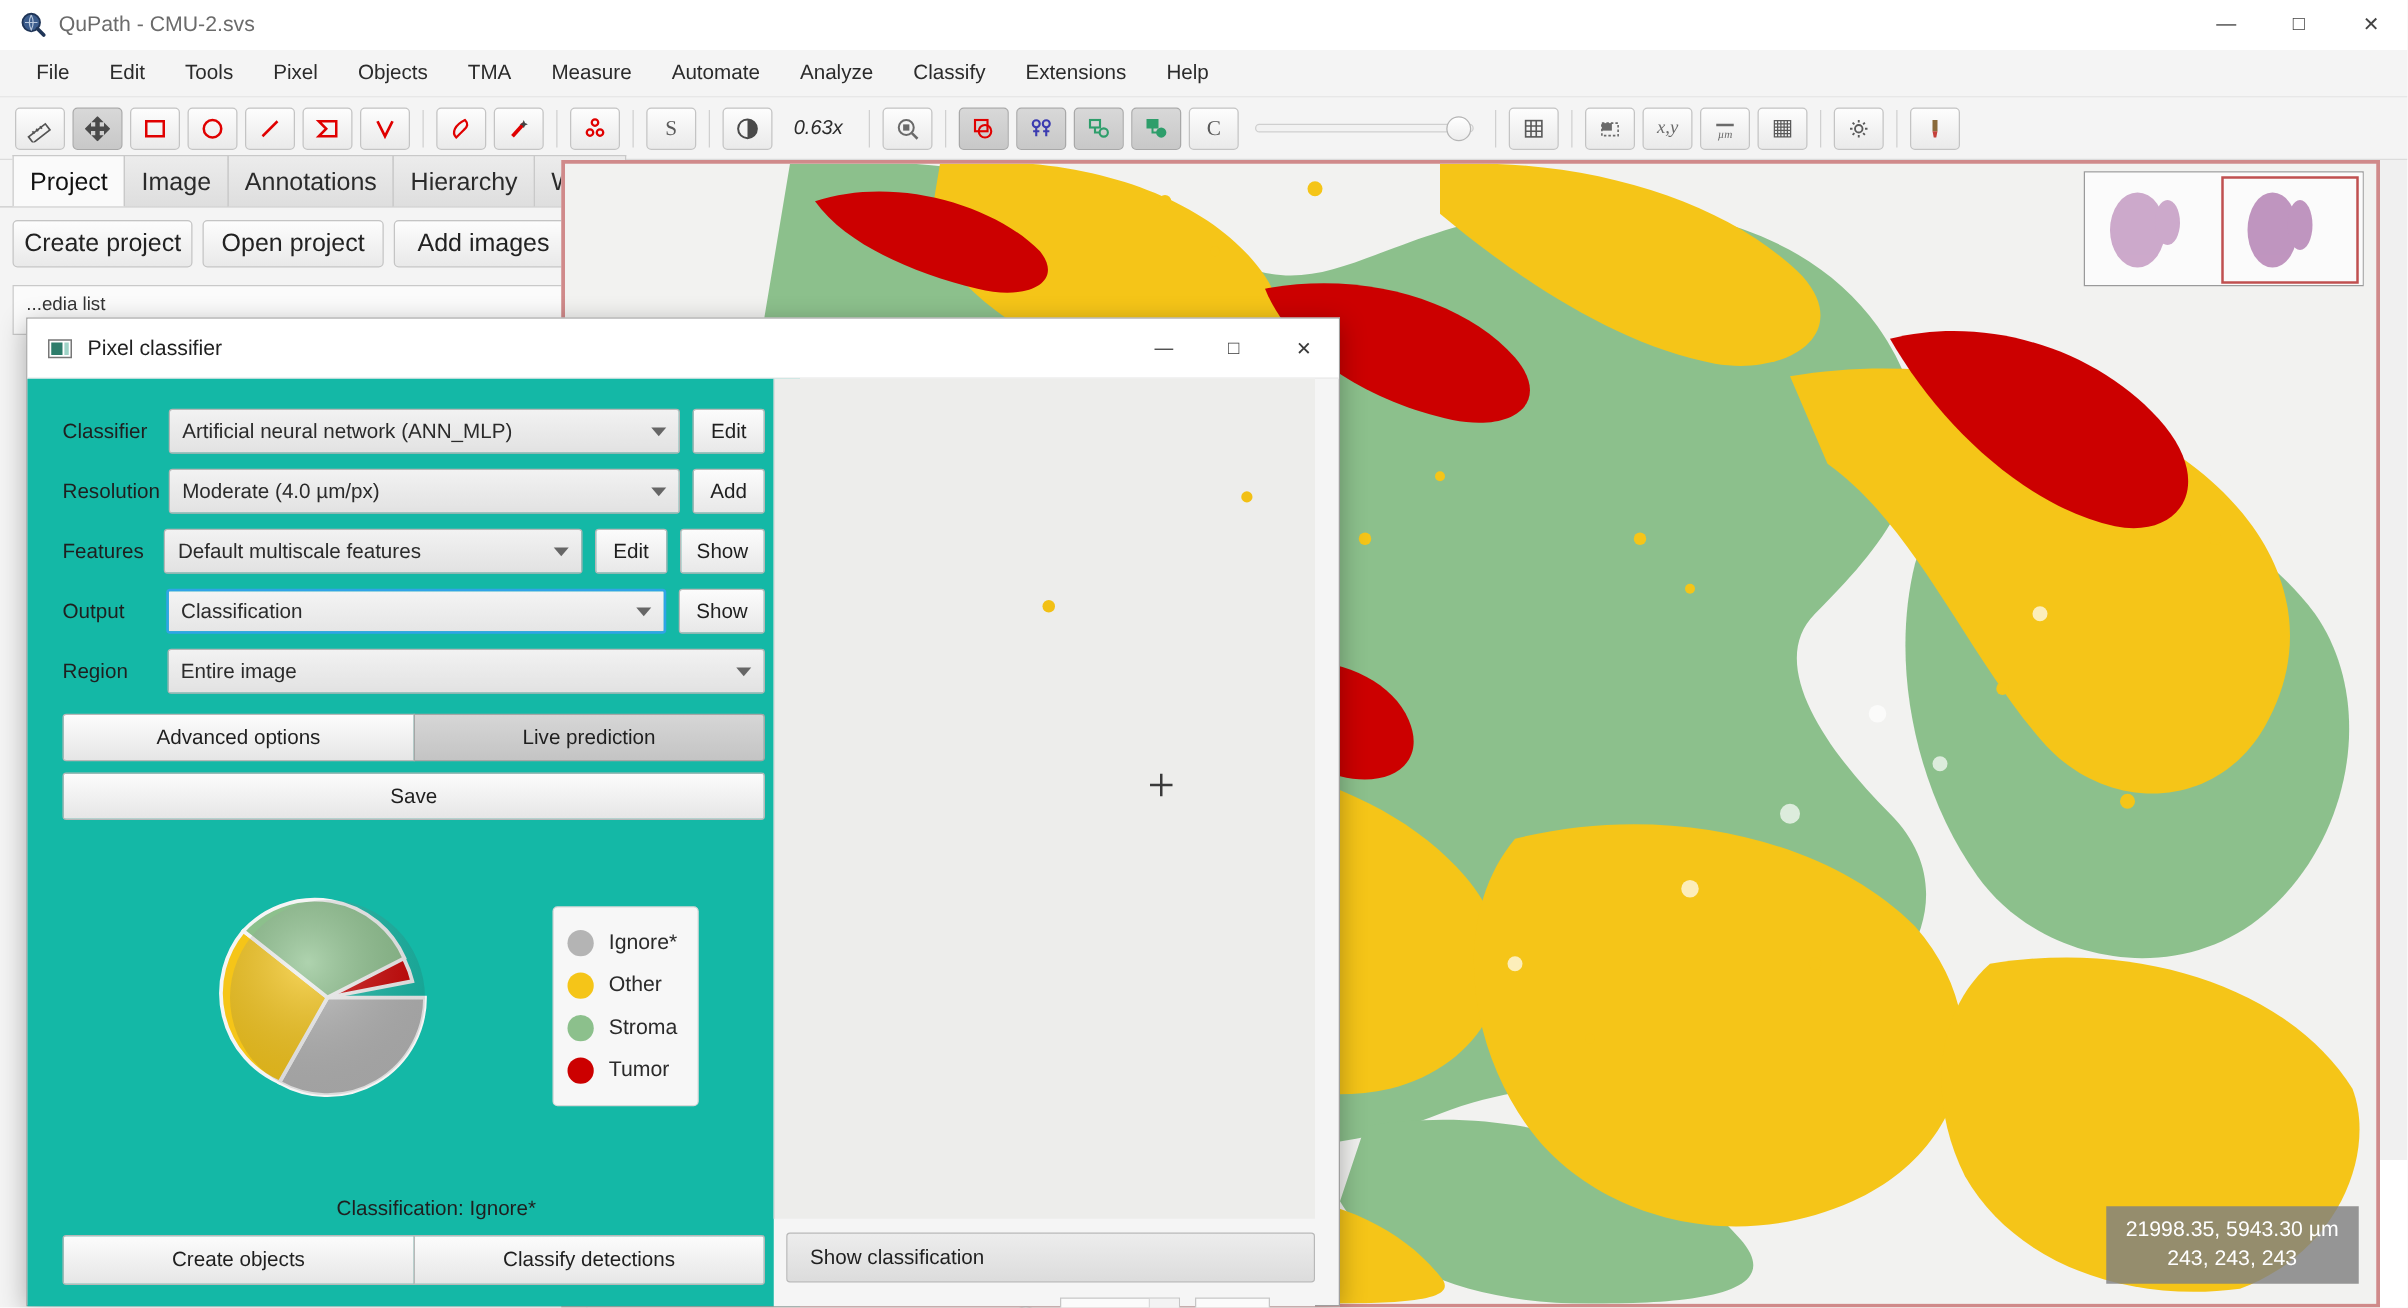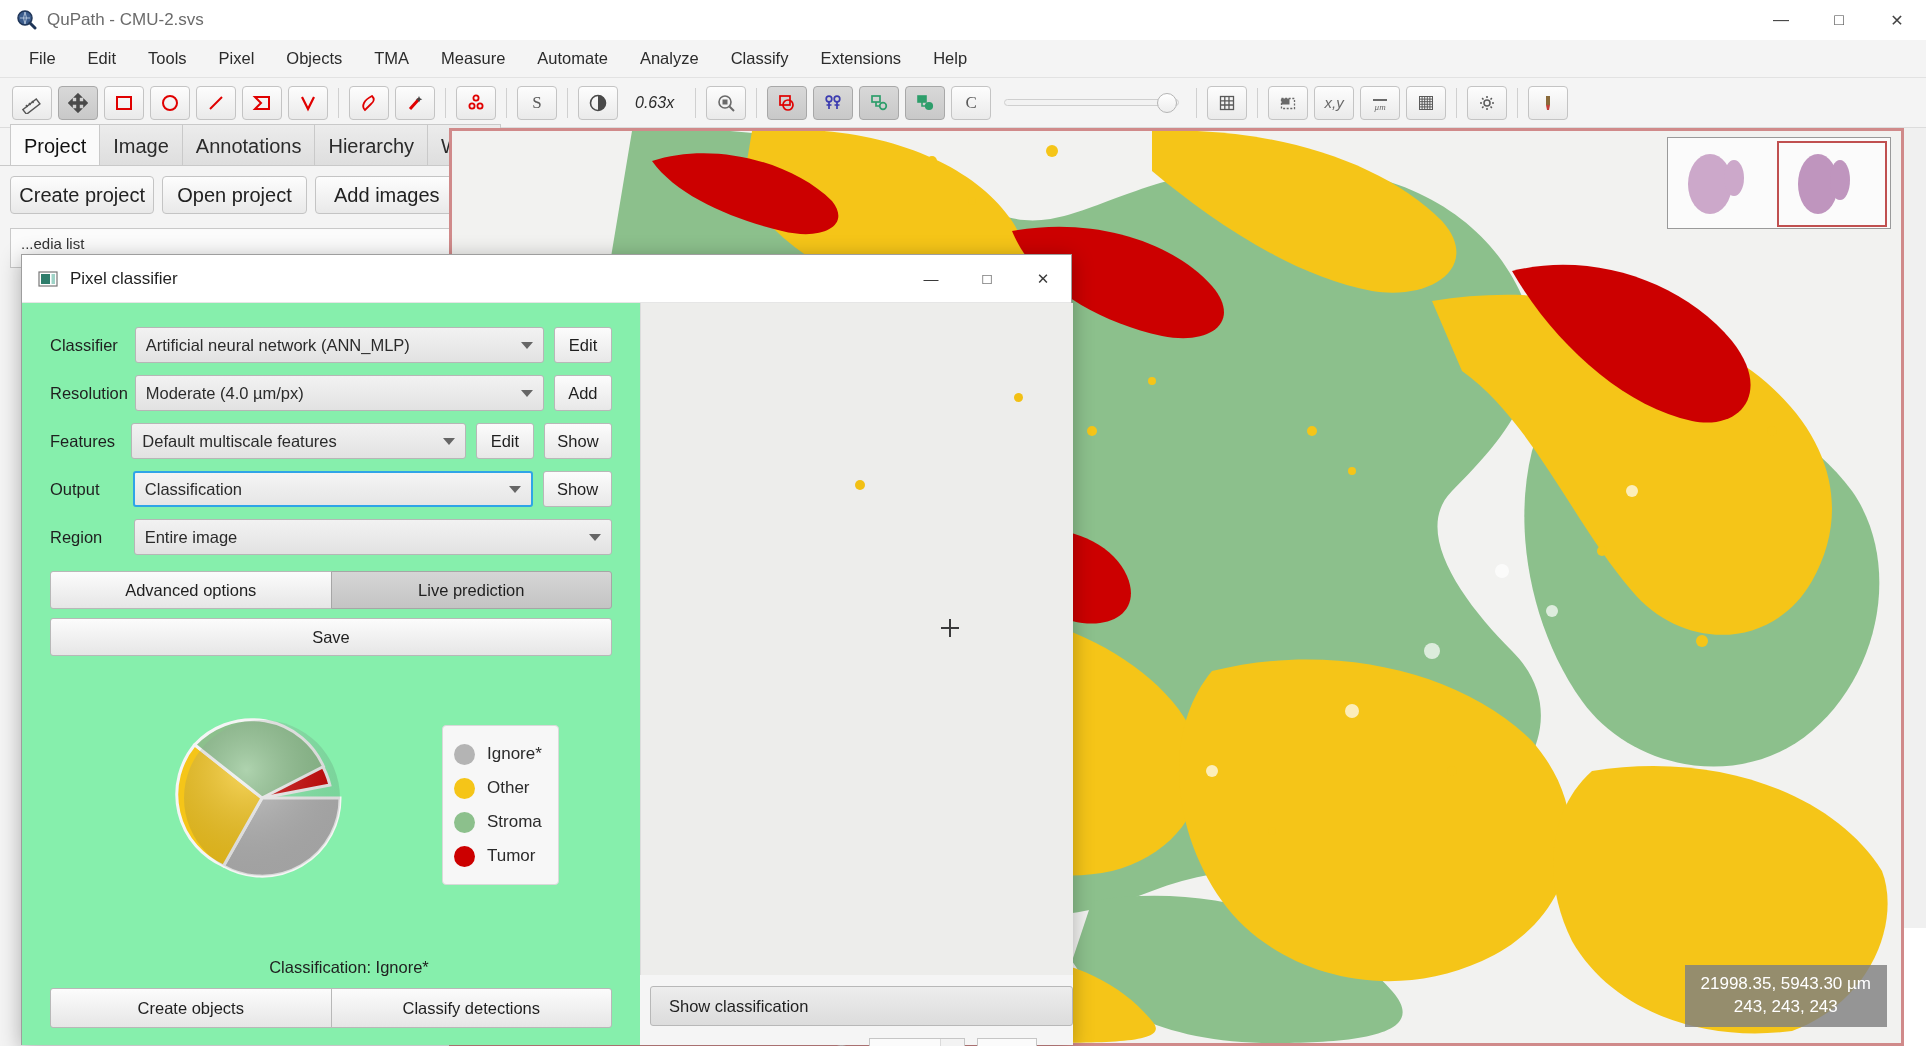--- a/index.html
+++ b/index.html
@@ -168,24 +168,24 @@
   .dlg-win-buttons { margin-left: auto; display: flex; height: 48px; }
   .dlg-win-btn {
     width: 56px; height: 48px;
     display: flex; align-items: center; justify-content: center;
     color: #3a3a3a; font-size: 15px;
   }
 
   .dlg-body { position: relative; height: 742px; }
   .dlg-left {
     position: absolute; left: 0; top: 0; width: 618px; height: 742px;
-    background: #86efac;
+    background: #14b8a6;
   }
   .dlg-right {
-    position: absolute; left: 618px; top: 0; width: 433px; height: 742px;
+    position: absolute; left: 597px; top: 0; width: 433px; height: 742px;
     background: #f5f5f5;
   }
   .preview-pane {
     position: absolute; left: 0; top: 0; width: 433px; height: 672px;
     background: #ededeb;
     border-left: 1px solid #dcdcdc;
   }
   .preview-dot { position: absolute; border-radius: 50%; background: #f2c014; }
 
   .form-row {
@@ -466,21 +466,21 @@
         </svg>
     </div>
     <div class="tb-sep"></div>
     <div class="tb-btn">
       <svg width="20" height="20" viewBox="0 0 20 20">
         <rect x="3.5" y="5.5" width="13" height="10" fill="none" stroke="#6a6a6a" stroke-width="1.3" stroke-dasharray="2 1.6"></rect>
         <rect x="3.5" y="5.5" width="8" height="6" fill="#6a6a6a"></rect>
       </svg>
     </div>
     <div class="tb-btn">
-      <span style="font-size:15px;color:#6a6a6a;font-style:italic;font-family:Liberation Sans, sans-serif;">x,y</span>
+      <span style="font-size:15px;color:#6a6a6a;font-style:italic;font-family:Liberation Serif, serif;">x,y</span>
     </div>
     <div class="tb-btn">
       <svg width="24" height="20" viewBox="0 0 24 20">
         <line x1="5" y1="7" x2="19" y2="7" stroke="#6a6a6a" stroke-width="2"></line>
         <text x="12" y="17" font-size="9" fill="#6a6a6a" text-anchor="middle" font-style="italic" font-family="Liberation Serif, serif">µm</text>
       </svg>
     </div>
     <div class="tb-btn">
       <svg width="20" height="20" viewBox="0 0 20 20">
           <g fill="none" stroke="#5a5a5a" stroke-width="1">

